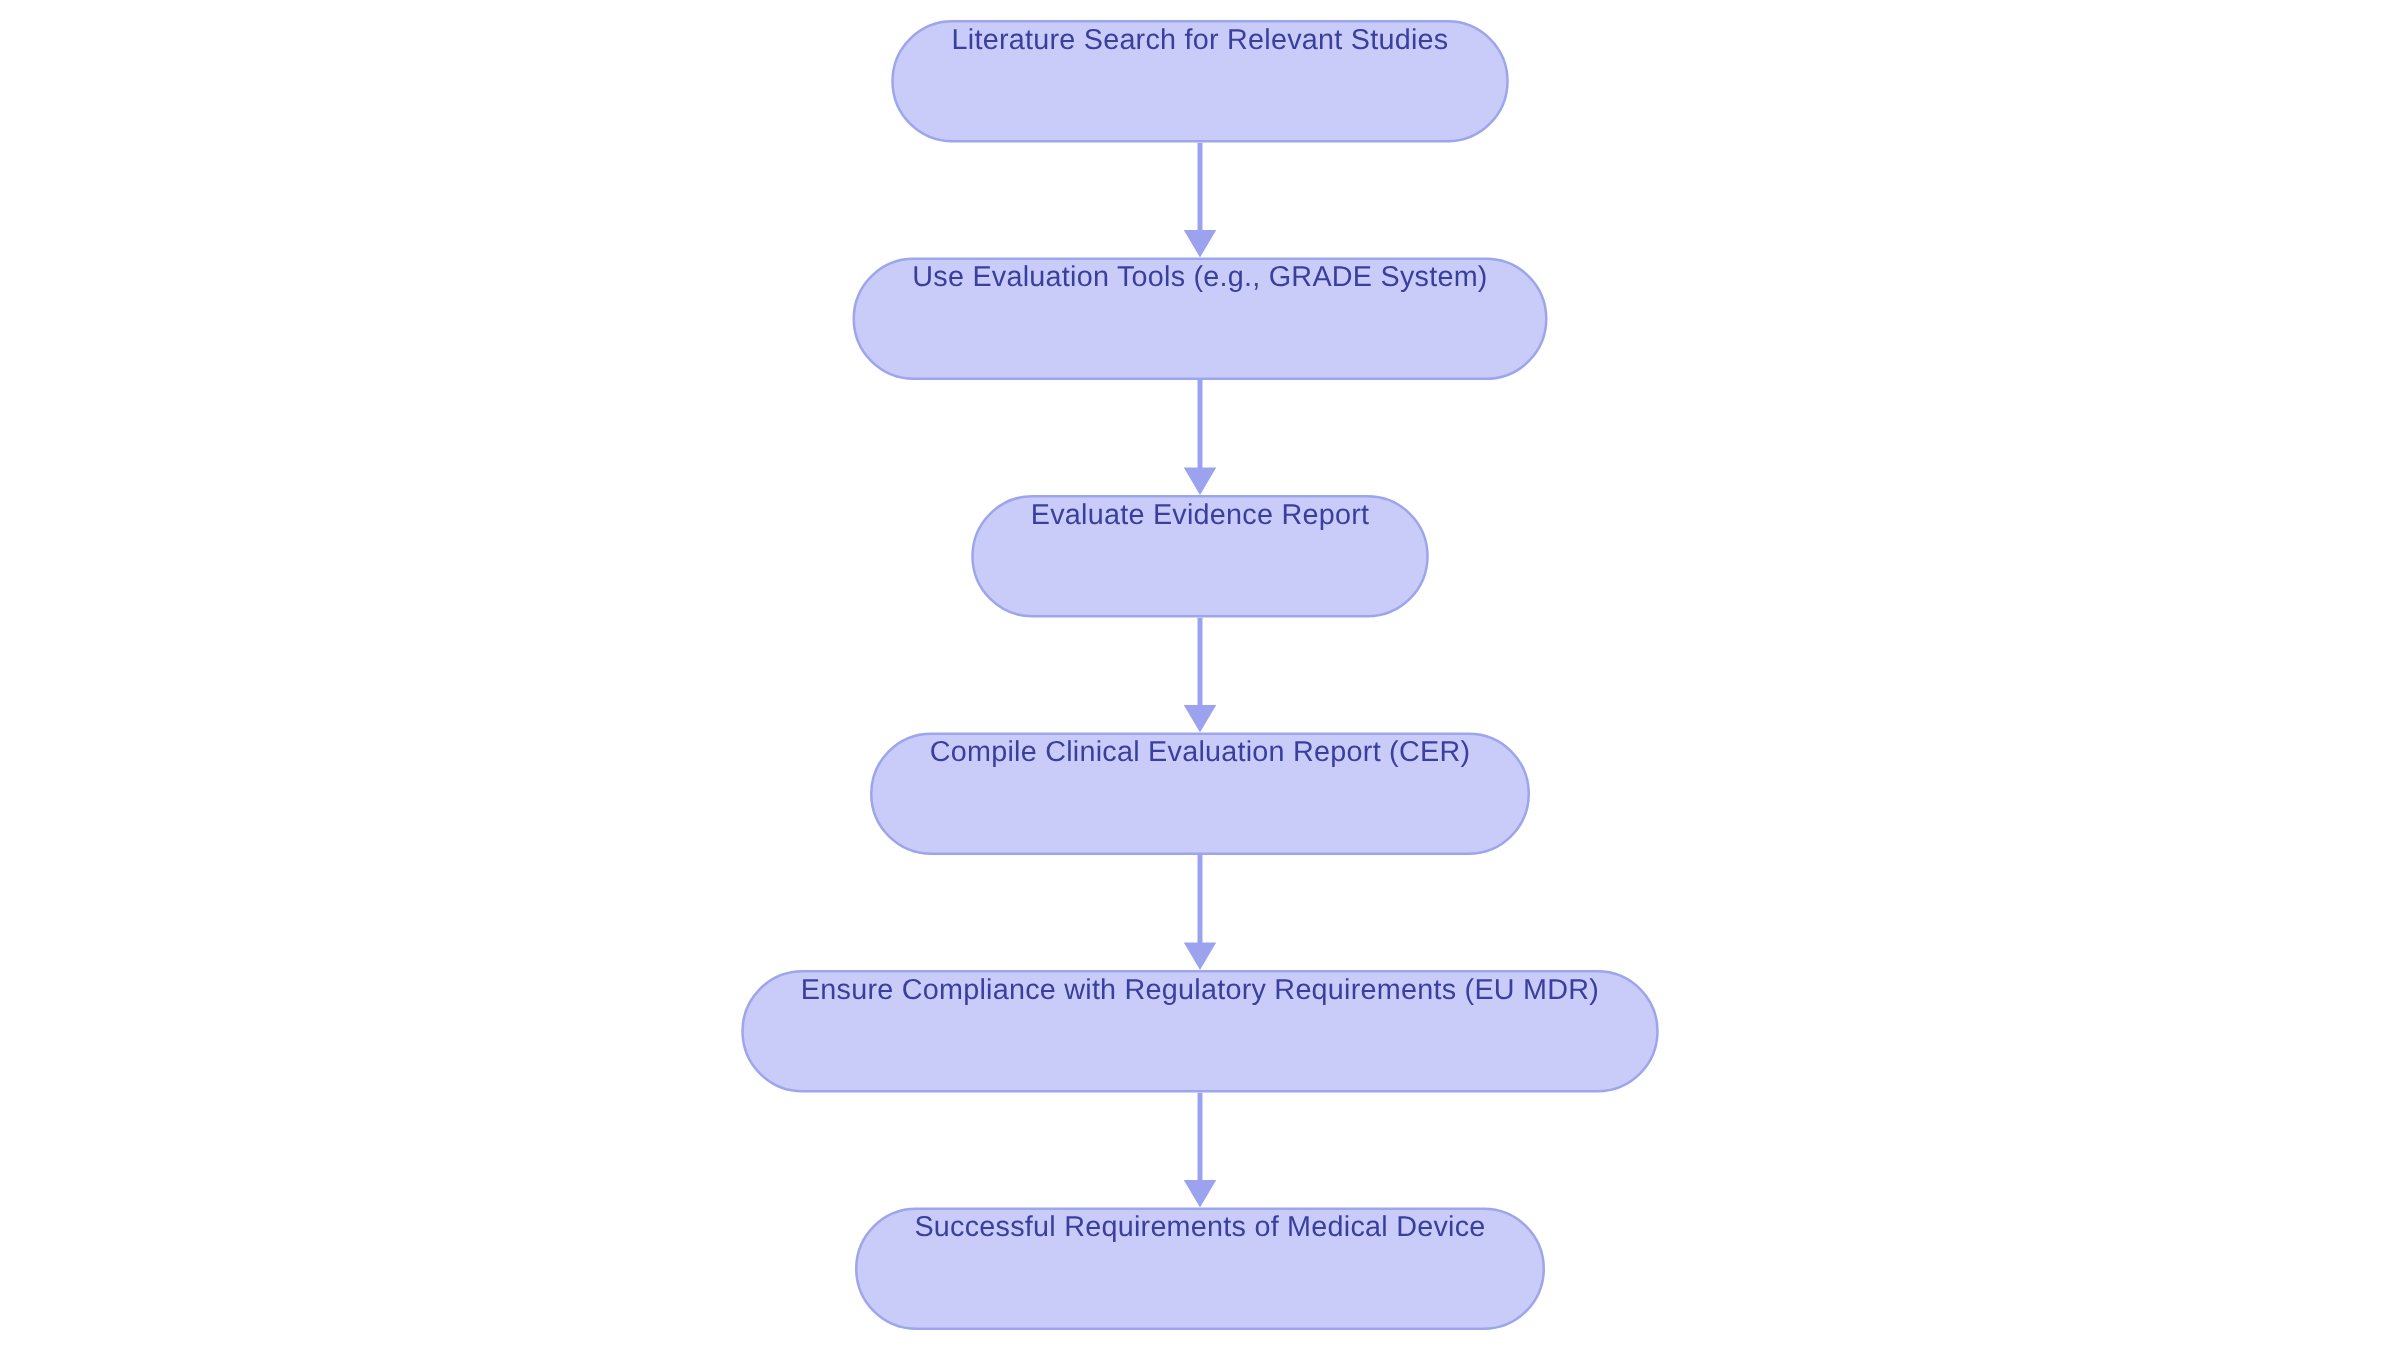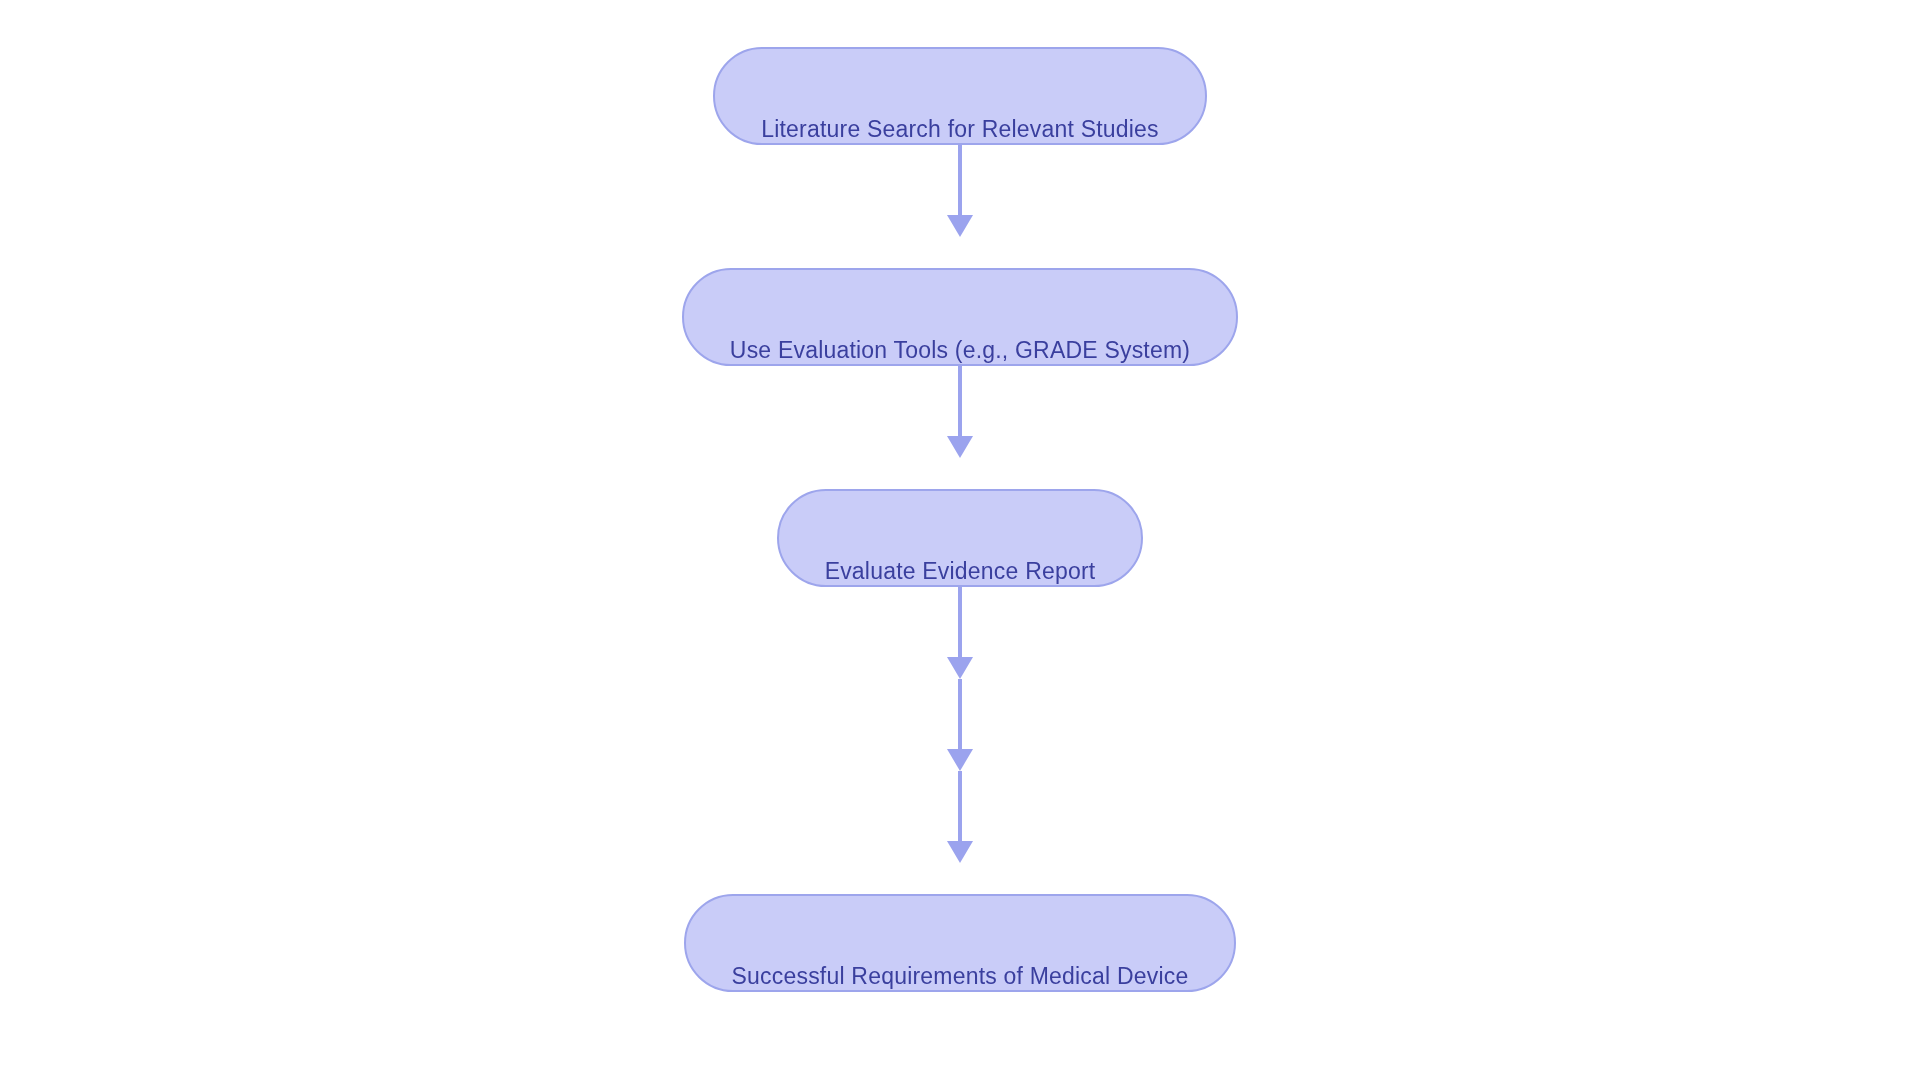--- a/index.html
+++ b/index.html
@@ -27,27 +27,26 @@
     align-items:center;
     padding-top:16px;
   }
   .node{
     min-height:98px;
     border-radius:50px;
     background:var(--fill);
     border:2px solid var(--border);
     color:var(--text);
     display:flex;
-    align-items:flex-end;
+    align-items:flex-start;
     justify-content:center;
     padding:0 46px;
     font-size:23px;
     letter-spacing:0.2px;
     white-space:nowrap;
-    margin-top:31px;
   }
   .arrow{
     height:92px;
     display:flex;
     align-items:center;
     justify-content:center;
   }
   .arrow svg{display:block;}
 </style>
 </head>
@@ -82,28 +81,34 @@
       <span>Evaluate Evidence Report</span>
     </div>
 
     <div class="arrow">
       <svg width="28" height="92" viewBox="0 0 28 92">
         <line x1="14" y1="0" x2="14" y2="72" stroke="#9ba3ee" stroke-width="4"></line>
         <polygon points="1,70 27,70 14,92" fill="#9ba3ee"></polygon>
       </svg>
     </div>
 
+    <div class="node">
+      <span>Compile Clinical Evaluation Report (CER)</span>
+    </div>
 
     <div class="arrow">
       <svg width="28" height="92" viewBox="0 0 28 92">
         <line x1="14" y1="0" x2="14" y2="72" stroke="#9ba3ee" stroke-width="4"></line>
         <polygon points="1,70 27,70 14,92" fill="#9ba3ee"></polygon>
       </svg>
     </div>
 
+    <div class="node">
+      <span>Ensure Compliance with Regulatory Requirements (EU MDR)</span>
+    </div>
 
     <div class="arrow">
       <svg width="28" height="92" viewBox="0 0 28 92">
         <line x1="14" y1="0" x2="14" y2="72" stroke="#9ba3ee" stroke-width="4"></line>
         <polygon points="1,70 27,70 14,92" fill="#9ba3ee"></polygon>
       </svg>
     </div>
 
     <div class="node">
       <span>Successful Requirements of Medical Device</span>

